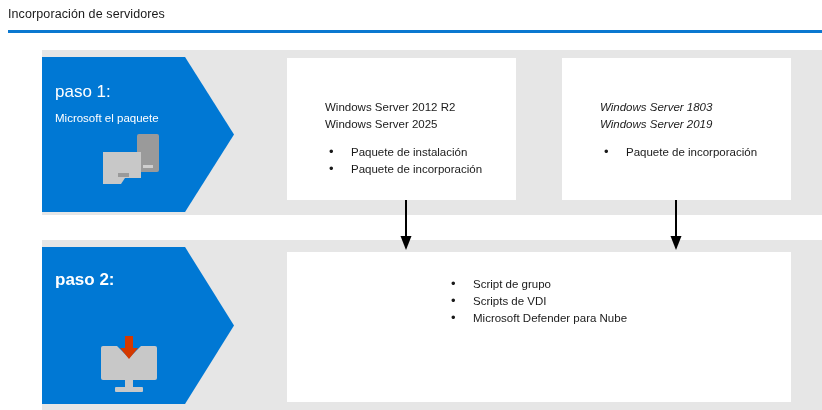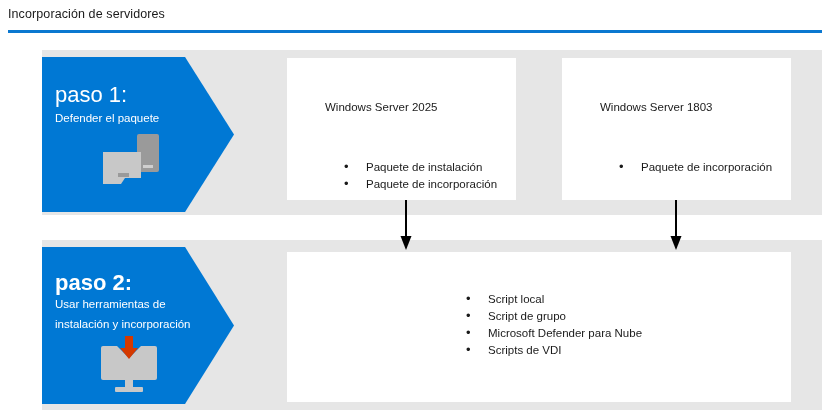--- a/index.html
+++ b/index.html
@@ -52,21 +52,21 @@
     background: #0078d4;
   }
   .chev-1 { left: 42px; top: 57px;  width: 192px; height: 155px;
             clip-path: polygon(0 0, 74.5% 0, 100% 50%, 74.5% 100%, 0 100%); }
   .chev-2 { left: 42px; top: 247px; width: 192px; height: 157px;
             clip-path: polygon(0 0, 74.5% 0, 100% 50%, 74.5% 100%, 0 100%); }
 
   .chev-title {
     position: absolute;
     color: #ffffff;
-    font-size: 22px;
+    font-size: 17px;
     white-space: nowrap;
   }
   .chev-sub {
     position: absolute;
     color: #ffffff;
     font-size: 11.5px;
     line-height: 20px;
     width: 150px;
   }
   .c1-title { left: 55px; top: 82px;  }
@@ -89,25 +89,25 @@
   .box-c { left: 287px; top: 252px; width: 504px; height: 150px; }
 
   .box-head {
     position: absolute;
     font-size: 11.5px;
     color: #1a1a1a;
     line-height: 17px;
     white-space: nowrap;
   }
   .ha { left: 325px; top: 99px; }
-  .hb { left: 600px; top: 99px; }
+  .hb { left: 600px; top: 99px; font-style: italic; }
 
   ul.blist {
     position: absolute;
-    margin: 16px;
+    margin: 1px;
     padding: 0;
     list-style: none;
   }
   ul.blist li {
     position: relative;
     font-size: 11.5px;
     color: #1a1a1a;
     line-height: 17px;
     padding-left: 22px;
     margin: 0;
@@ -137,70 +137,70 @@
 
   <div class="band band-top"></div>
   <div class="band band-bot"></div>
 
   <div class="wbox box-a"></div>
   <div class="wbox box-b"></div>
   <div class="wbox box-c"></div>
 
   <div class="chevron chev-1"></div>
   <div class="chev-title c1-title">paso 1:</div>
-  <div class="chev-sub c1-sub">Defender el paquete</div>
+  <div class="chev-sub c1-sub">Microsoft el paquete</div>
   <div class="chev-icon icon-1">
     <svg viewBox="0 0 72 58" width="72" height="58" aria-hidden="true">
 
       <rect x="42" y="0" width="22" height="38" rx="2" fill="#9a9a9a"></rect>
       <rect x="48" y="31" width="10" height="3" fill="#cfcfcf"></rect>
 
       <path d="M8 18 H46 V44 H30 L26 50 H8 Z" fill="#c8c8c8"></path>
       <rect x="23" y="39" width="11" height="4" fill="#9a9a9a"></rect>
     </svg>
   </div>
 
   <div class="chevron chev-2"></div>
   <div class="chev-title c2-title">paso 2:</div>
-  <div class="chev-sub c2-sub">Usar herramientas de instalación y incorporación</div>
   <div class="chev-icon icon-2">
     <svg viewBox="0 0 72 62" width="72" height="62" aria-hidden="true">
 
       <rect x="6" y="10" width="56" height="34" rx="2" fill="#c8c8c8"></rect>
 
       <rect x="30" y="44" width="8" height="8" fill="#c8c8c8"></rect>
       <rect x="20" y="51" width="28" height="5" rx="1" fill="#c8c8c8"></rect>
 
       <path d="M22 10 L34 22 L46 10 Z" fill="#0078d4"></path>
 
       <rect x="30" y="0" width="8" height="14" fill="#d43900"></rect>
       <path d="M25 12 L43 12 L34 23 Z" fill="#d43900"></path>
     </svg>
   </div>
 
   <div class="box-head ha">
+    <div>Windows Server 2012 R2</div>
     <div>Windows Server 2025</div>
   </div>
   <ul class="blist la">
     <li>Paquete de instalación</li>
     <li>Paquete de incorporación</li>
   </ul>
 
   <div class="box-head hb">
     <div>Windows Server 1803</div>
+    <div>Windows Server 2019</div>
   </div>
   <ul class="blist lb">
     <li>Paquete de incorporación</li>
   </ul>
 
   <ul class="blist lc">
-    <li>Script local</li>
     <li>Script de grupo</li>
+    <li>Scripts de VDI</li>
     <li>Microsoft Defender para Nube</li>
-    <li>Scripts de VDI</li>
   </ul>
 
   <div class="conn" style="left:399px; top:200px;">
     <svg viewBox="0 0 14 50" width="14" height="50" aria-hidden="true">
       <rect x="6" y="0" width="2" height="38" fill="#000000"></rect>
       <path d="M1.5 36 L12.5 36 L7 50 Z" fill="#000000"></path>
     </svg>
   </div>
   <div class="conn" style="left:669px; top:200px;">
     <svg viewBox="0 0 14 50" width="14" height="50" aria-hidden="true">

